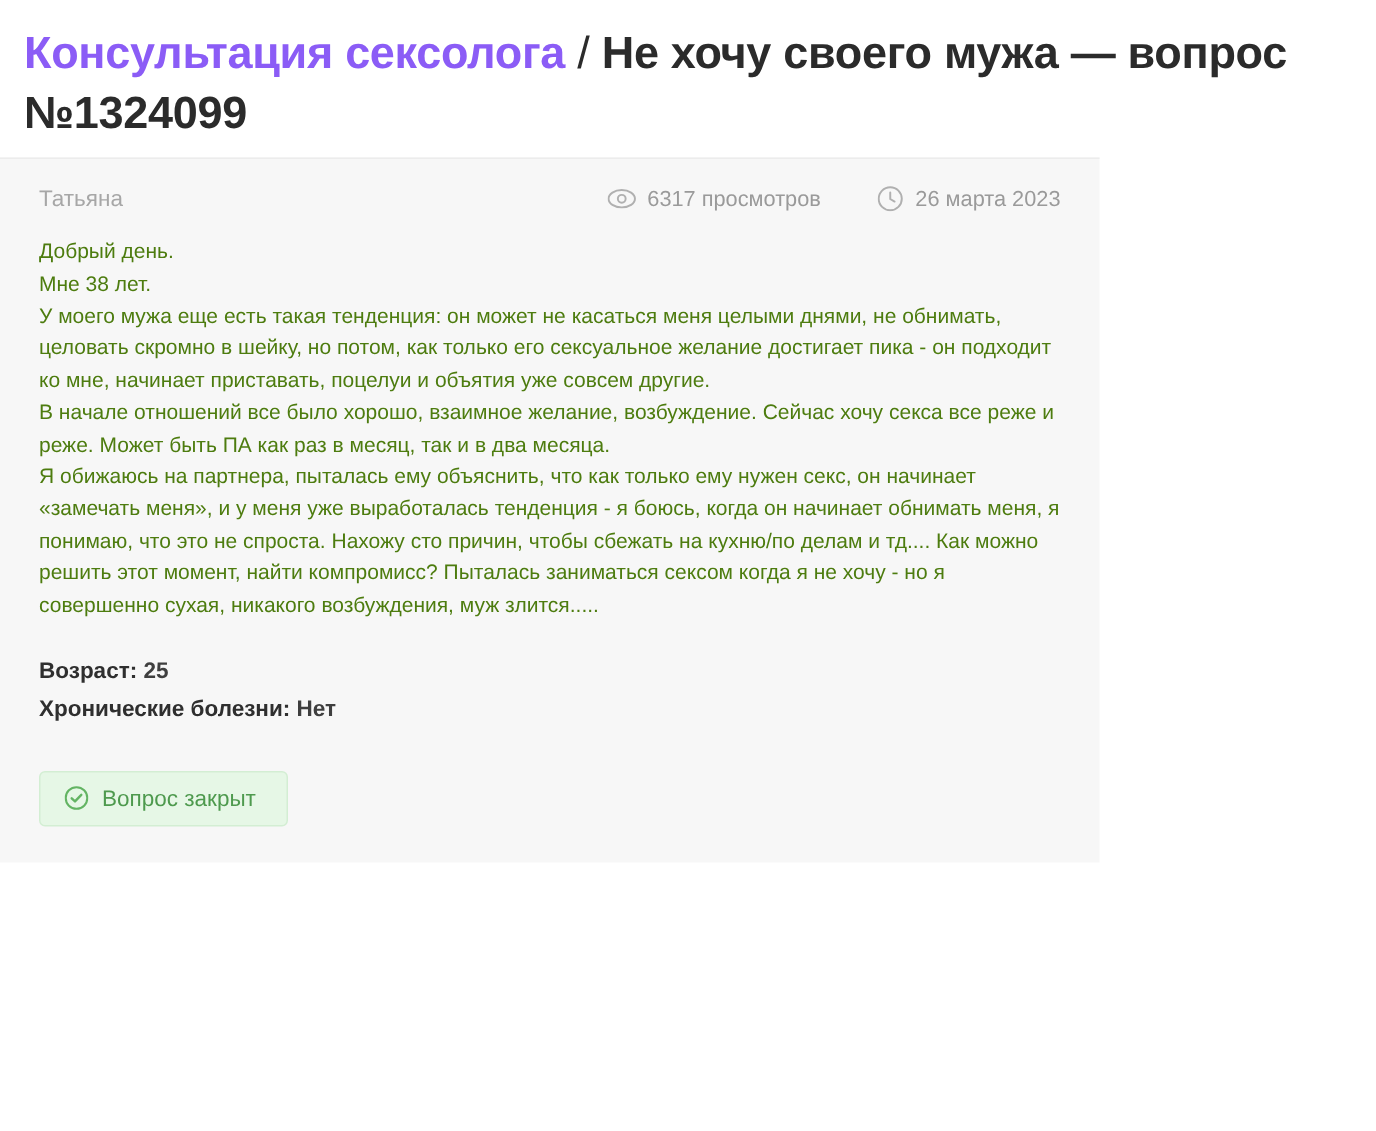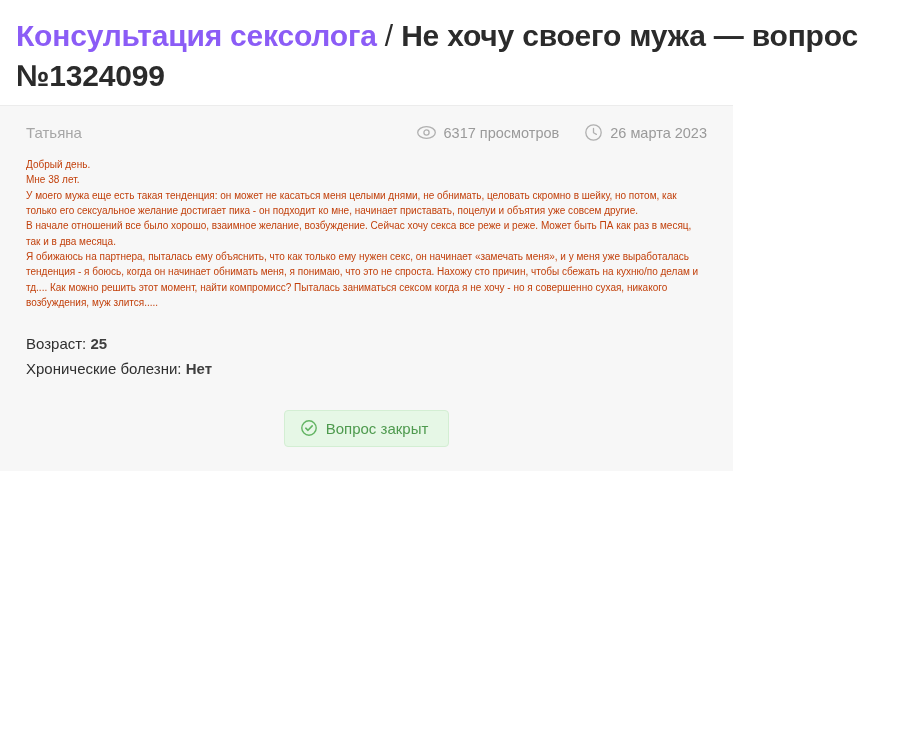--- a/index.html
+++ b/index.html
@@ -55,57 +55,57 @@
     justify-content: space-between;
     margin-bottom: 16px;
   }
   .author {
     font-size: 15px;
     color: #a7a7a7;
   }
   .meta-right {
     display: flex;
     align-items: center;
-    gap: 26px;
+    gap: 38px;
   }
   .meta-item {
     display: flex;
     align-items: center;
     gap: 8px;
     font-size: 14.5px;
     color: #9a9a9a;
   }
   .meta-item svg {
     display: block;
   }
   .body-text {
-    font-size: 10px;
+    font-size: 14px;
     line-height: 1.53;
-    color: #c2410c;
+    color: #4d7c0f;
   }
   .body-text p {
     margin: 0;
   }
   .fields {
     margin-top: 22px;
     font-size: 15px;
     line-height: 1.65;
     color: #3f3f3f;
   }
   .fields .field-label {
-    font-weight: 400;
+    font-weight: 700;
     color: #2f2f2f;
   }
   .fields .field-value {
     font-weight: 700;
   }
   .status-wrap {
     margin-top: 28px;
     display: flex;
-    justify-content: center;
+    justify-content: flex-start;
   }
   .status-badge {
     display: inline-flex;
     align-items: center;
     gap: 9px;
     background: #e6f7e6;
     border: 1px solid #d3eed3;
     border-radius: 4px;
     color: #4e9a4e;
     font-size: 15px;

